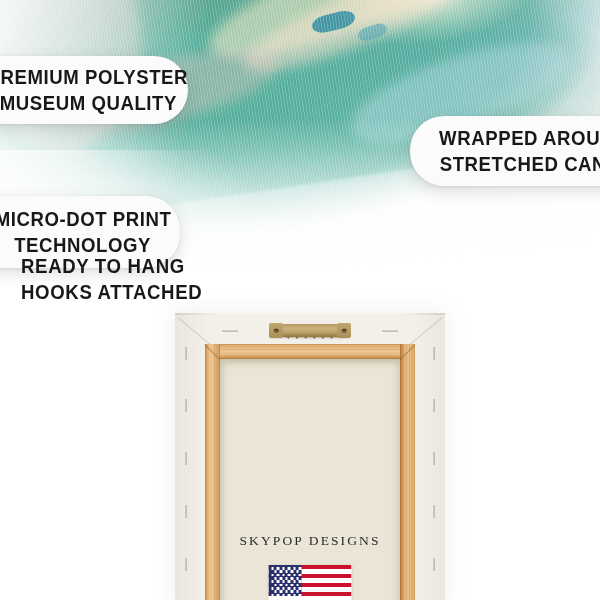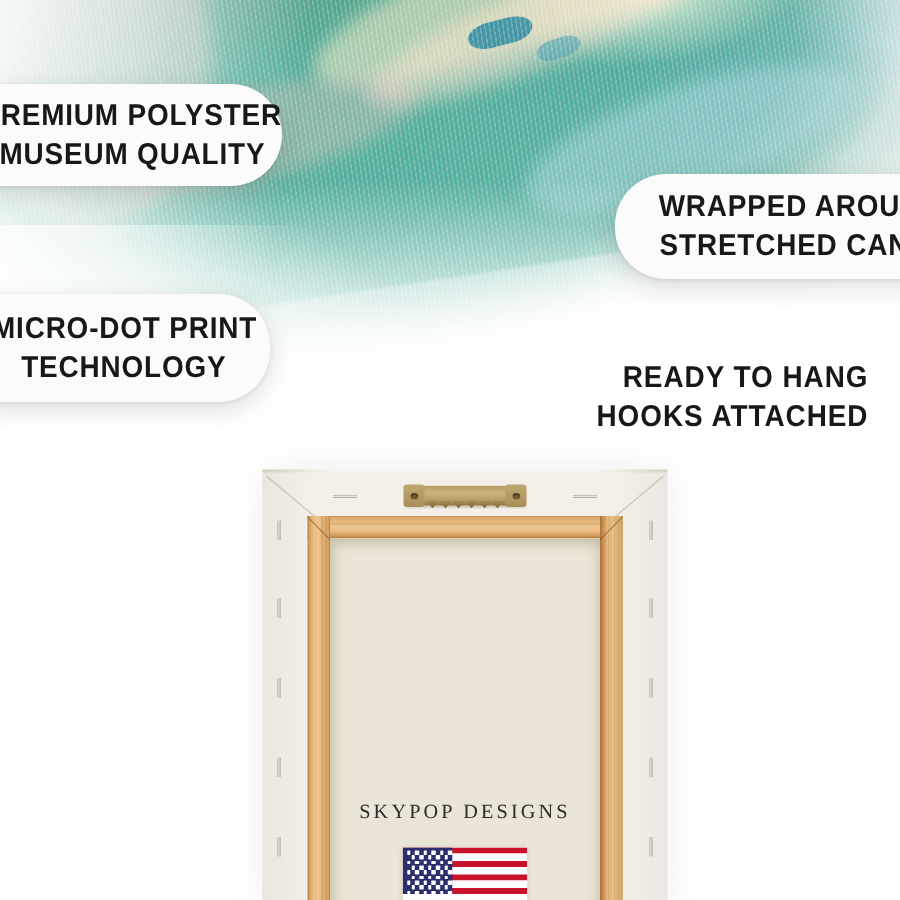--- a/index.html
+++ b/index.html
@@ -118,21 +118,21 @@
     white-space:nowrap;
     transform:scaleX(.93);
   }
   #pill-premium{ left:-34px; top:56px;  width:222px; height:68px; padding-left:44px; }
   #pill-wrapped{ left:410px; top:116px; width:226px; height:70px; padding-right:34px; align-items:flex-start; }
   #pill-wrapped span{ text-align:left; }
   #pill-microdot{ left:-34px; top:196px; width:214px; height:72px; padding-left:42px; }
 
   
   #ready-heading{
-    position:absolute; left:0; top:239px; width:600px; text-align:right;
+    position:absolute; left:0; top:253px; width:600px; text-align:left;
   }
   #ready-heading div{
     font-family:"Liberation Sans Narrow","Liberation Sans", sans-serif;
     font-weight:700; color:#17181a; font-size:20px; line-height:1.30;
     letter-spacing:.7px; transform:scaleX(.93);
   }
 
   
   #canvas-back{
     position:absolute; left:175px; top:313px; width:270px; height:292px;

